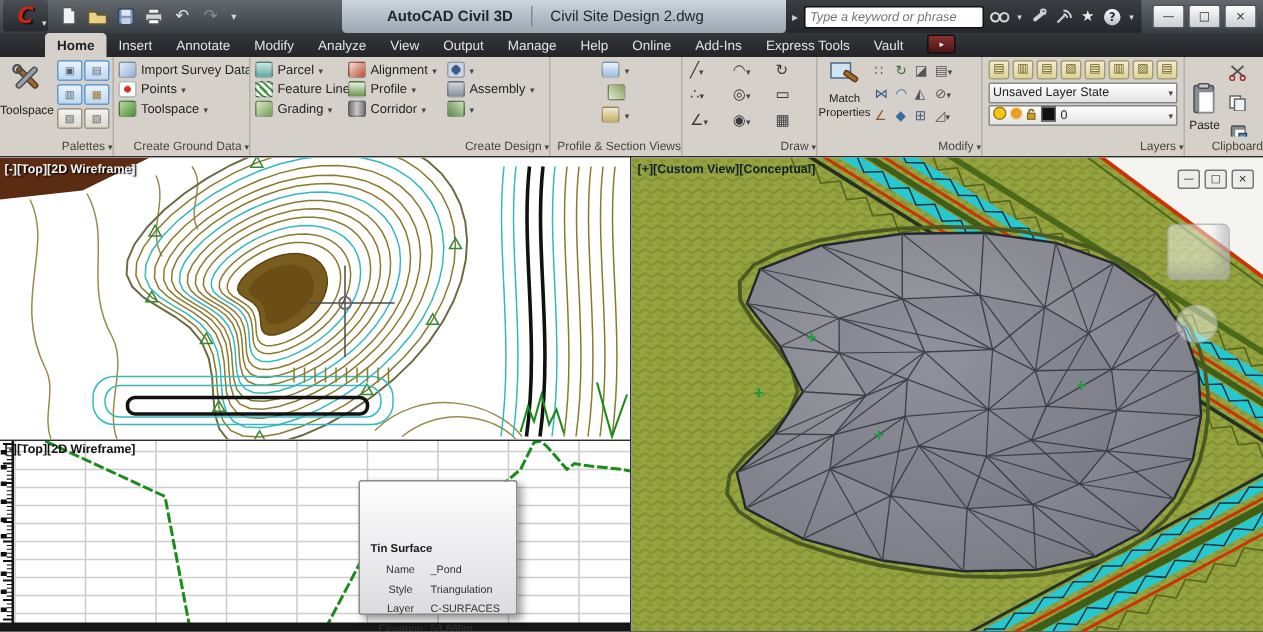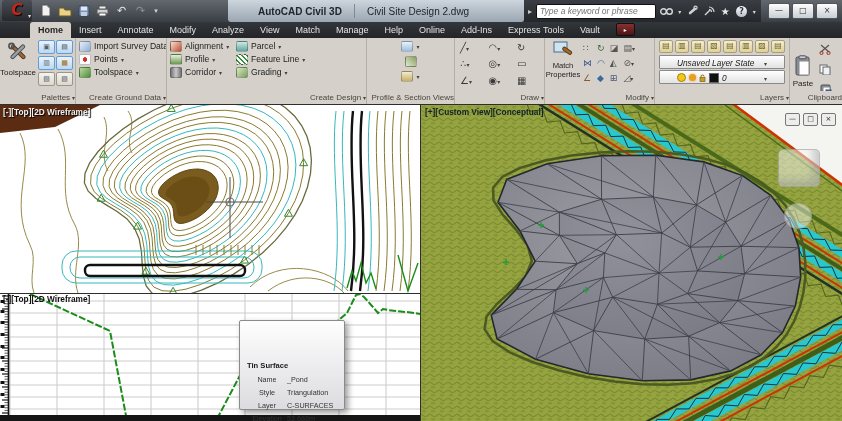--- a/index.html
+++ b/index.html
@@ -58,21 +58,21 @@
   .tgl.on{border-color:#5f9cd8;background:linear-gradient(#eaf3fc,#bcd8f0);}
   
   .dgrid{display:grid;grid-template-columns:auto auto auto;gap:0 4px;padding:2px 5px;}
   .dcell{display:flex;align-items:center;height:15px;font-size:10px;color:#3a3a3a;}
   
   #matchprop{width:36px;float:left;text-align:center;font-size:7.6px;color:#222;line-height:1.1;padding-top:2px;}
   .mgrid{float:left;display:grid;grid-template-columns:auto auto auto auto;gap:0 5px;padding:2px 2px;}
   
   .lrow{display:flex;align-items:center;gap:2px;padding:1px 4px;height:13px;}
   .combo{flex:1;height:12px;border:1px solid #8a8a8a;background:linear-gradient(#fff,#e2e2e2);
-    font-size:8.3px;color:#222;display:flex;align-items:flex-end;justify-content:space-between;padding:0 17px;border-radius:1px;font-style:italic;}
+    font-size:8.3px;color:#222;display:flex;align-items:flex-start;justify-content:space-between;padding:0 2px;border-radius:1px;}
   .lchip{width:13px;height:11px;border:1px solid #a89f7a;border-radius:2px;
     background:linear-gradient(#f3edd2,#ded296);font-size:8px;color:#6a5d20;text-align:center;line-height:10px;
     font-family:"DejaVu Sans",sans-serif;}
   
   #pastebtn{width:26px;float:left;text-align:center;font-size:8px;color:#222;padding-top:17px;}
   #clipcol{float:left;display:flex;flex-direction:column;gap:2px;padding-top:3px;margin-left:3px;}
   
   #canvasarea{position:absolute;left:0;top:104px;width:842px;height:317px;background:#2e2e30;}
   .vp{position:absolute;overflow:hidden;background:#fff;}
   #vp-plan{left:0;top:1px;width:420px;height:188px;}
@@ -179,21 +179,21 @@
     </div>
   </div>
 
   <div id="tabsrow">
     <span class="rtab active">Home</span>
     <span class="rtab">Insert</span>
     <span class="rtab">Annotate</span>
     <span class="rtab">Modify</span>
     <span class="rtab">Analyze</span>
     <span class="rtab">View</span>
-    <span class="rtab">Match</span>
+    <span class="rtab">Output</span>
     <span class="rtab">Manage</span>
     <span class="rtab">Help</span>
     <span class="rtab">Online</span>
     <span class="rtab">Add-Ins</span>
     <span class="rtab">Express Tools</span>
     <span class="rtab">Vault</span>
     <span id="mediaicon" class="glyph">▸</span>
   </div>
 
   <div id="ribbon">
@@ -235,51 +235,66 @@
           <span class="chip" style="background:linear-gradient(135deg,#bcd9a0,#4e8f3a)"></span>
           <span>Toolspace</span>
             <span class="cr"></span>
         </div>
       </div>
       <div class="plabel caret">Create Ground Data</div>
     </div>
 
     <div class="panel" style="width:200px">
       <div class="pc" style="display:flex;padding-top:3px">
+        <div style="width:62px">
+          <div class="ritem">
+            <span class="chip" style="background:linear-gradient(#cfe8e4,#5fa8a0)"></span>
+            <span>Parcel</span>
+              <span class="cr"></span>
+          </div>
+          <div class="ritem">
+            <span class="chip" style="background:repeating-linear-gradient(45deg,#fff 0 2px,#3a8f3a 2px 3.5px)"></span>
+            <span>Feature Line</span>
+              <span class="cr"></span>
+          </div>
+          <div class="ritem">
+            <span class="chip" style="background:linear-gradient(135deg,#d8e8c8,#7aa05a)"></span>
+            <span>Grading</span>
+              <span class="cr"></span>
+          </div>
+        </div>
         <div style="width:66px">
           <div class="ritem">
             <span class="chip" style="background:linear-gradient(135deg,#f0e0d8,#c05030)"></span>
             <span>Alignment</span>
               <span class="cr"></span>
           </div>
           <div class="ritem">
             <span class="chip" style="background:linear-gradient(#e8f0e0,#6a9a50)"></span>
             <span>Profile</span>
               <span class="cr"></span>
           </div>
           <div class="ritem">
             <span class="chip" style="background:linear-gradient(90deg,#777,#c8c8c8,#777)"></span>
             <span>Corridor</span>
               <span class="cr"></span>
           </div>
         </div>
-        <div style="width:62px">
+        <div style="width:66px">
           <div class="ritem">
-            <span class="chip" style="background:linear-gradient(#cfe8e4,#5fa8a0)"></span>
-            <span>Parcel</span>
+            <span class="chip" style="background:radial-gradient(circle,#3a5a8a 0 3px,#cdd6e2 3px)"></span>
               <span class="cr"></span>
           </div>
           <div class="ritem">
-            <span class="chip" style="background:repeating-linear-gradient(45deg,#fff 0 2px,#3a8f3a 2px 3.5px)"></span>
-            <span>Feature Line</span>
+            <span class="chip" style="background:linear-gradient(#d0d4dc,#8890a0)"></span>
+            <span>Assembly</span>
               <span class="cr"></span>
           </div>
           <div class="ritem">
-            <span class="chip" style="background:linear-gradient(135deg,#d8e8c8,#7aa05a)"></span>
-            <span>Grading</span>
+            <span class="chip" style="background:linear-gradient(45deg,#5a8a4a,#cfe0c0)"></span>
               <span class="cr"></span>
           </div>
         </div>
       </div>
       <div class="plabel caret">Create Design</div>
     </div>
 
     <div class="panel" style="width:88px">
       <div class="pc" style="display:flex;flex-direction:column;align-items:center;padding-top:3px;gap:2px">
         <div class="ritem">

